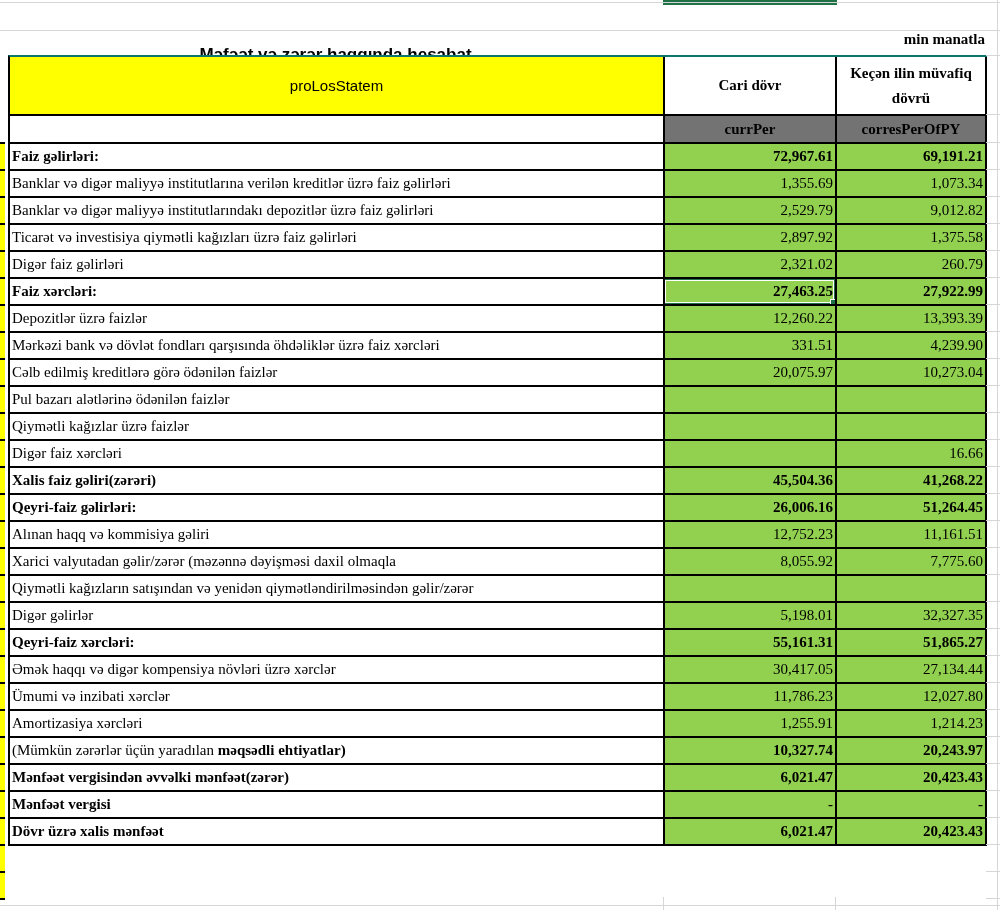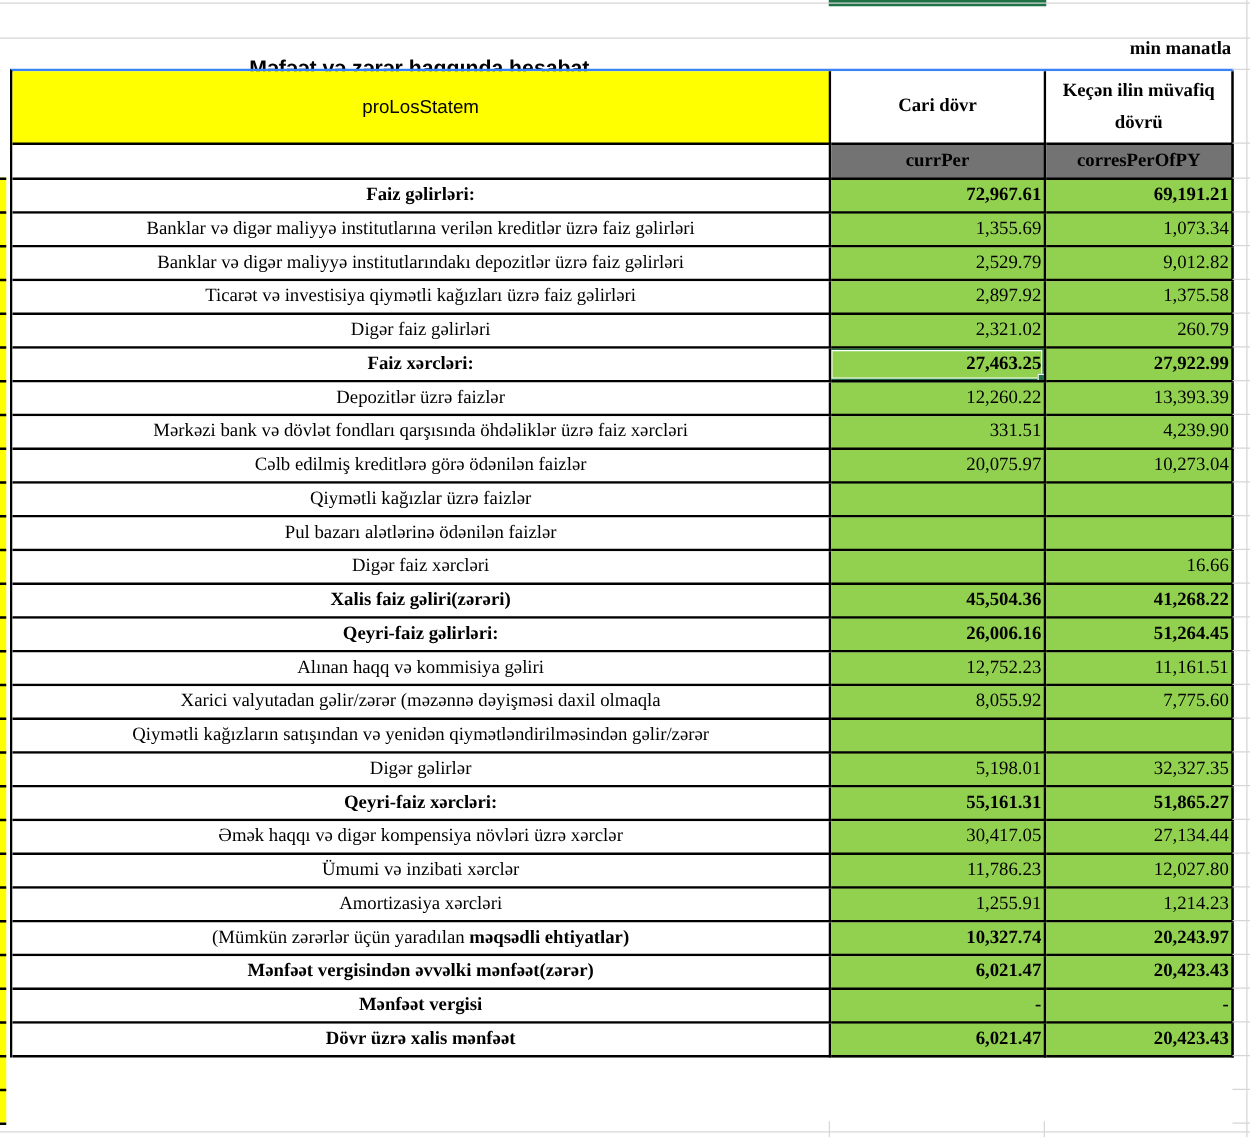--- a/index.html
+++ b/index.html
@@ -19,37 +19,37 @@
   
   .unit{
     position:absolute;left:663px;top:31px;width:322px;text-align:right;
     font-weight:bold;font-size:15px;
   }
   
   .strip{position:absolute;left:0;top:142px;width:5px;height:756px;background:#ffff00;}
   
   table.pl{
     position:absolute;left:8px;top:55px;border-collapse:separate;border-spacing:0;
-    table-layout:fixed;font-size:15px;border-top:2px solid #3b82f6;border-left:2px solid #000;
+    table-layout:fixed;font-size:15px;border-top:2px solid #0f766e;border-left:2px solid #000;
   }
   table.pl td{
     border-right:2px solid #000;border-bottom:2px solid #000;
     box-sizing:border-box;vertical-align:middle;padding:0 2px;overflow:hidden;
   }
   col.c-lab{width:655px;} col.c-v1{width:172px;} col.c-v2{width:150px;}
   tr.hrow td{height:59px;}
   tr.srow td{height:28px;}
   tbody tr td{height:27px;}
   td.name{
     background:#ffff00;text-align:center;
     font-family:"Liberation Sans",sans-serif;font-size:15px;font-weight:normal;
   }
   td.per{text-align:center;font-weight:bold;line-height:25px;background:#fff;}
   td.sub{background:#737373;text-align:center;font-weight:bold;}
-  td.lbl{background:#fff;text-align:center;padding-left:5px;white-space:nowrap;}
+  td.lbl{background:#fff;text-align:left;padding-left:5px;white-space:nowrap;}
   td.num{background:#92d050;text-align:right;padding-right:7px;white-space:nowrap;}
   td.dash{padding-right:30px;}
   .b{font-weight:bold;}
   
   td.sel{position:relative;}
   td.sel::after{
     content:"";position:absolute;top:-1px;left:-2px;right:-1px;bottom:-1px;
     border:2px solid #1f7246;box-shadow:inset 0 0 0 1px #fff;pointer-events:none;z-index:3;
   }
   .handle{
@@ -128,26 +128,26 @@
           <td class="lbl">Mərkəzi bank və dövlət fondları qarşısında öhdəliklər üzrə faiz xərcləri</td>
           <td class="num">331.51</td>
           <td class="num">4,239.90</td>
         </tr>
         <tr>
           <td class="lbl">Cəlb edilmiş kreditlərə görə ödənilən faizlər</td>
           <td class="num">20,075.97</td>
           <td class="num">10,273.04</td>
         </tr>
         <tr>
+          <td class="lbl">Pul bazarı alətlərinə ödənilən faizlər</td>
+          <td class="num"></td>
+          <td class="num"></td>
+        </tr>
+        <tr>
           <td class="lbl">Qiymətli kağızlar üzrə faizlər</td>
-          <td class="num"></td>
-          <td class="num"></td>
-        </tr>
-        <tr>
-          <td class="lbl">Pul bazarı alətlərinə ödənilən faizlər</td>
           <td class="num"></td>
           <td class="num"></td>
         </tr>
         <tr>
           <td class="lbl">Digər faiz xərcləri</td>
           <td class="num"></td>
           <td class="num">16.66</td>
         </tr>
         <tr>
           <td class="lbl b">Xalis faiz gəliri(zərəri)</td>

